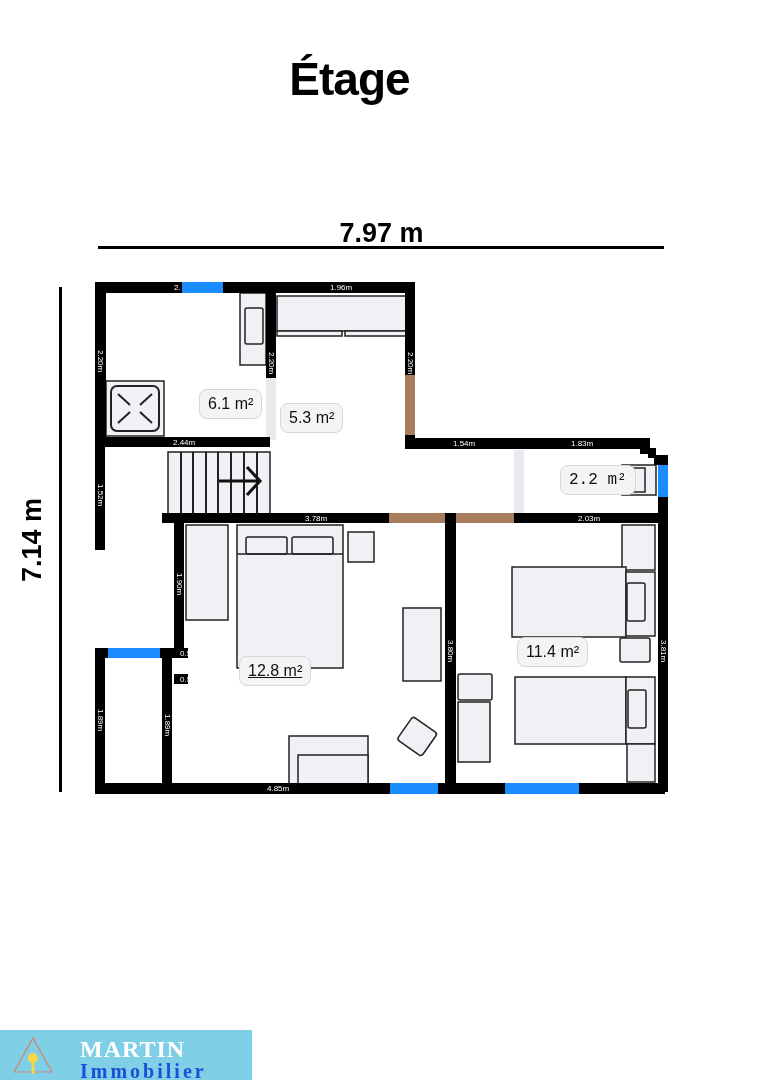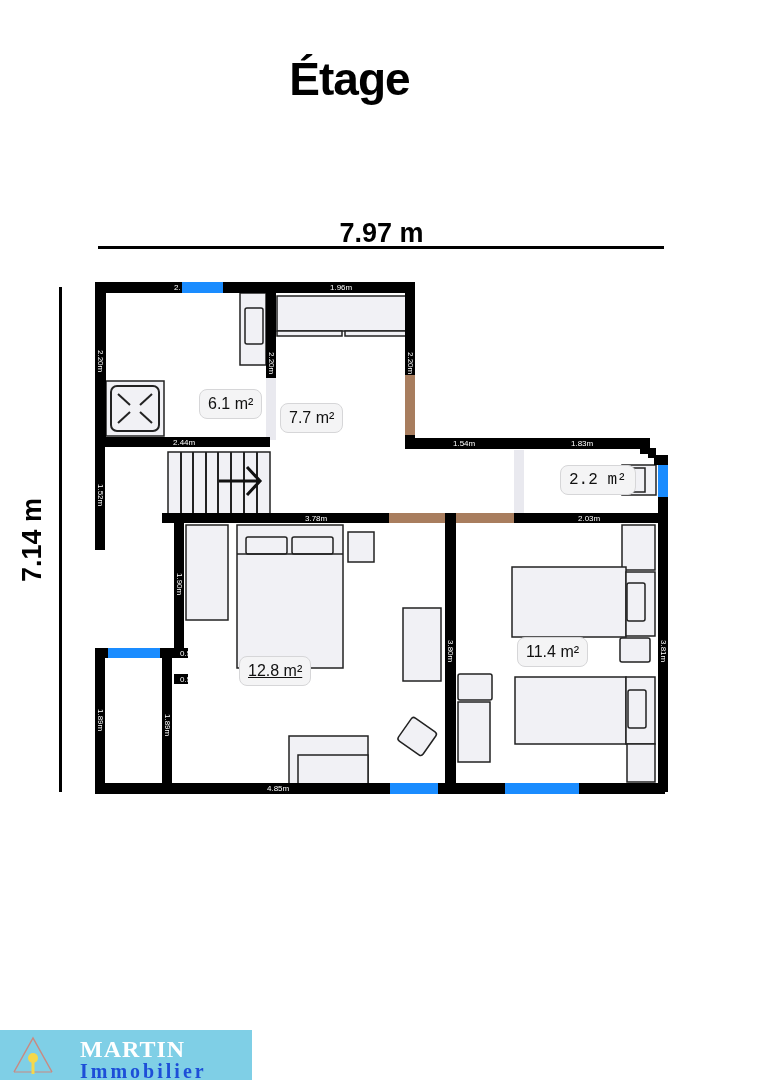--- a/index.html
+++ b/index.html
@@ -153,21 +153,21 @@
     <text transform="translate(98,484) rotate(90)">1.52m</text>
     <text transform="translate(177,573) rotate(90)">1.90m</text>
     <text transform="translate(448,640) rotate(90)">3.80m</text>
     <text transform="translate(661,640) rotate(90)">3.81m</text>
     <text transform="translate(98,709) rotate(90)">1.89m</text>
     <text transform="translate(165,714) rotate(90)">1.89m</text>
   </g>
 </svg>
 
 <div class="area" style="left:199px;top:389px;">6.1 m²</div>
-<div class="area" style="left:280px;top:403px;">7.7 m²</div>
+<div class="area" style="left:280px;top:403px;">5.3 m²</div>
 <div class="area" style="left:560px;top:465px;font-family:Liberation Mono, monospace;">2.2 m²</div>
 <div class="area" style="left:239px;top:656px;text-decoration:underline;">12.8 m²</div>
 <div class="area" style="left:517px;top:637px;">11.4 m²</div>
 
 <div class="logo">
   <svg width="50" height="50" viewBox="0 0 50 50" style="position:absolute;left:8px;top:0;">
     <polyline points="6,42 25,8 44,42" fill="none" stroke="#c98a82" stroke-width="1.5"></polyline>
     <line x1="6" y1="42" x2="44" y2="42" stroke="#c98a82" stroke-width="1.2"></line>
     <circle cx="25" cy="28" r="5" fill="#f5d84a"></circle>
     <rect x="23.5" y="32" width="3" height="12" fill="#f5d84a"></rect>

